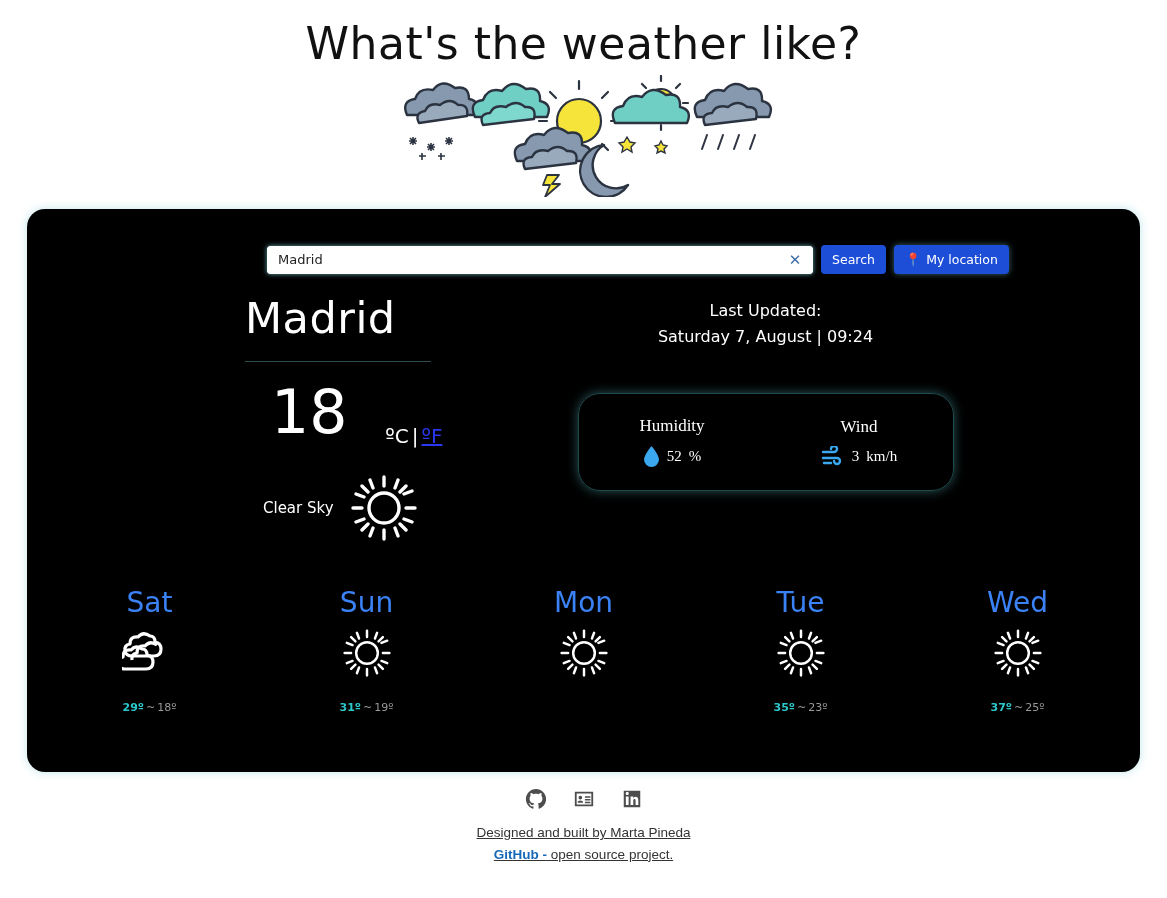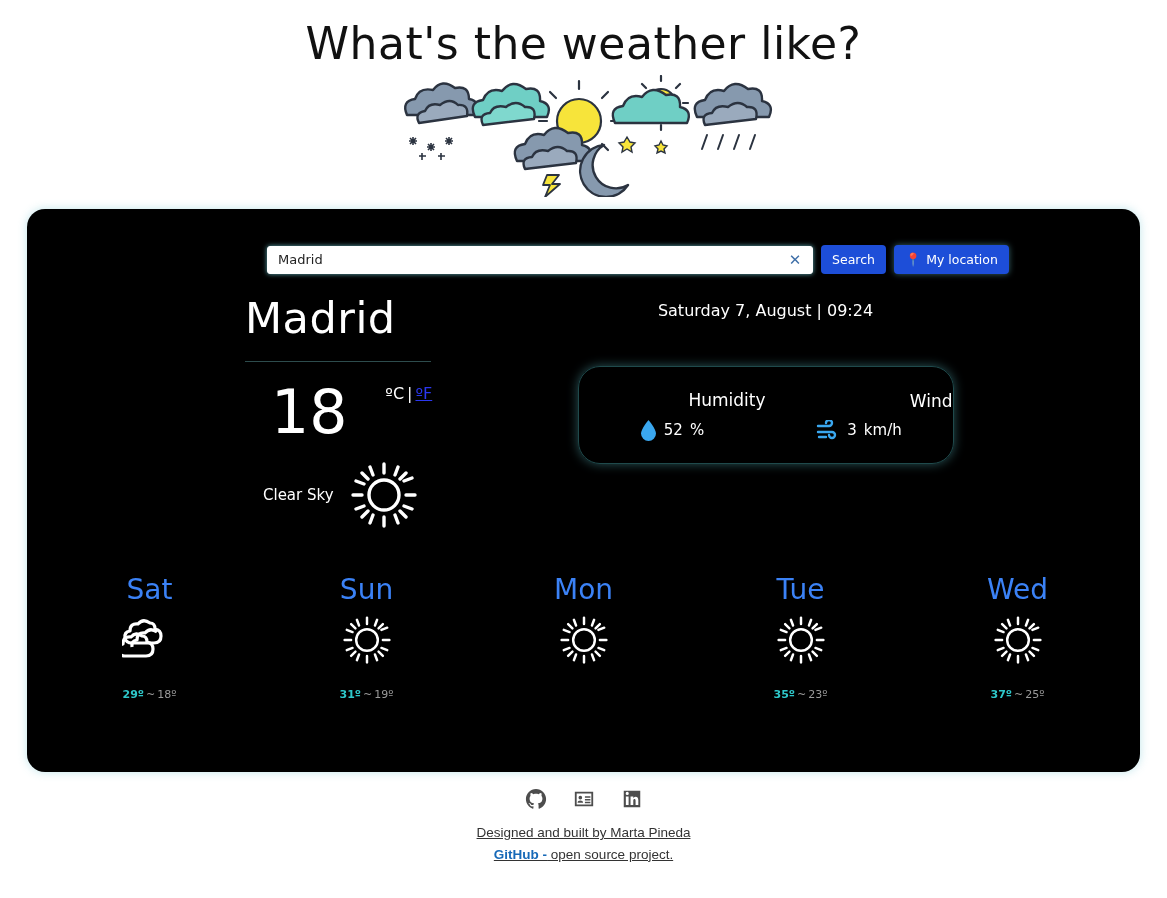--- a/index.html
+++ b/index.html
@@ -142,25 +142,26 @@
   }
 
   .temp-value {
     font-size: 60px;
     color: #ffffff;
     line-height: 0.95;
     font-weight: 400;
   }
 
   .temp-units {
-    font-size: 16px;
+    font-size: 20px;
     color: #ffffff;
     padding-bottom: 6px;
     padding-left: 6px;
     white-space: nowrap;
+    margin-top: 40px;
   }
 
   .unit-active { color: #ffffff; }
   .unit-sep { color: #ffffff; padding: 0 3px; }
   .unit-link {
     color: #2b37f0;
     text-decoration: underline;
     cursor: pointer;
   }
 
@@ -199,21 +200,22 @@
     height: 98px;
     border: 1px solid #1f4a4c;
     border-radius: 22px;
     box-shadow: 0 0 11px rgba(100,200,210,0.42);
     display: flex;
     align-items: center;
   }
 
   .detail-cell {
     flex: 1;
-    text-align: right;
+    text-align: center;
+    font-family: Liberation Serif, serif;
   }
 
   .detail-title {
     font-size: 17px;
     color: #ffffff;
     margin-bottom: 9px;
   }
 
   .detail-value-row {
     display: flex;
@@ -398,20 +400,21 @@
             <path d="M14 14 l6 6 M52 52 l6 6 M58 14 l-6 6 M20 52 l-6 6"></path>
             <path d="M22 8 l3 8 M47 56 l3 8 M8 50 l8 -3 M56 22 l8 -3"></path>
             <path d="M50 8 l-3 8 M25 56 l-3 8 M8 22 l8 3 M56 47 l8 3"></path>
           </g>
         </svg>
       </div>
     </div>
 
     <div class="current-right">
       <div class="updated-label">
+        <div>Last Updated:</div>
         <div>Saturday 7, August | 09:24</div>
       </div>
 
       <div class="details-box">
         <div class="detail-cell">
           <div class="detail-title">Humidity</div>
           <div class="detail-value-row">
             <svg width="17" height="22" viewBox="0 0 17 22">
               <path d="M8.5 1 C8.5 1 1 10 1 14.5 A7.5 7.5 0 0 0 16 14.5 C16 10 8.5 1 8.5 1 Z" fill="#3aa7ef"></path>
             </svg>

